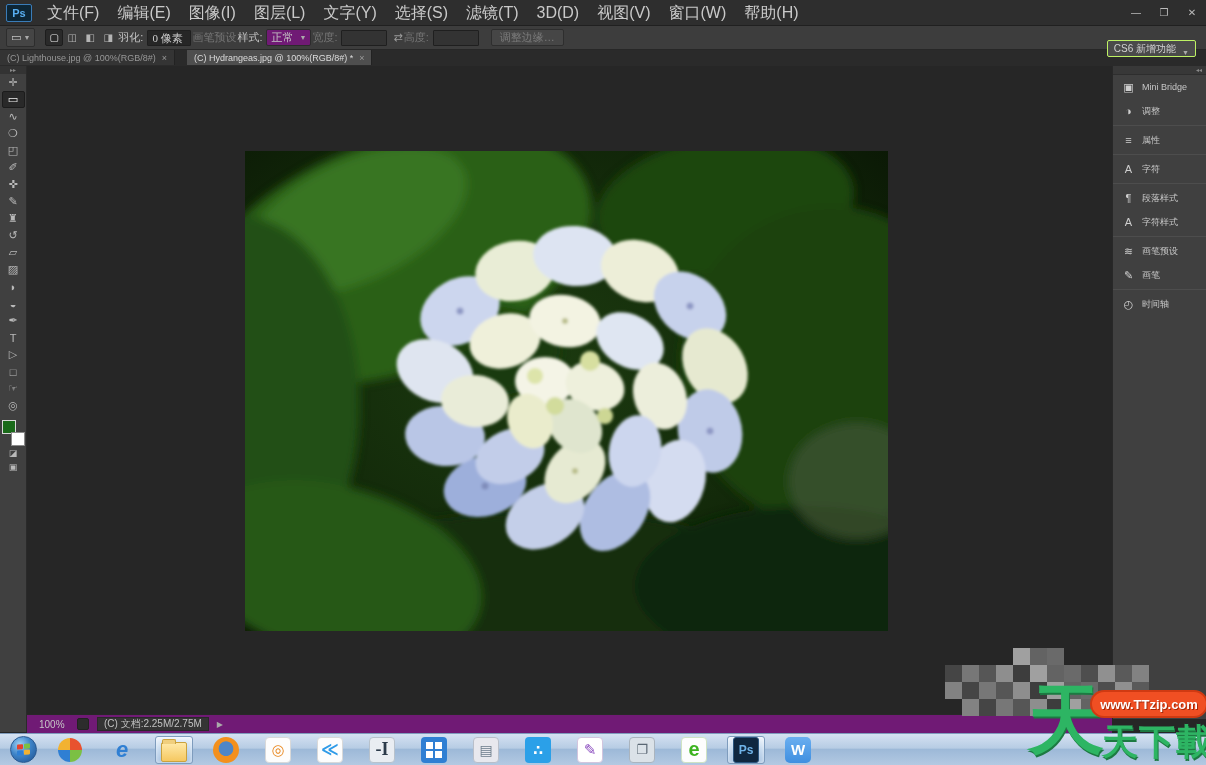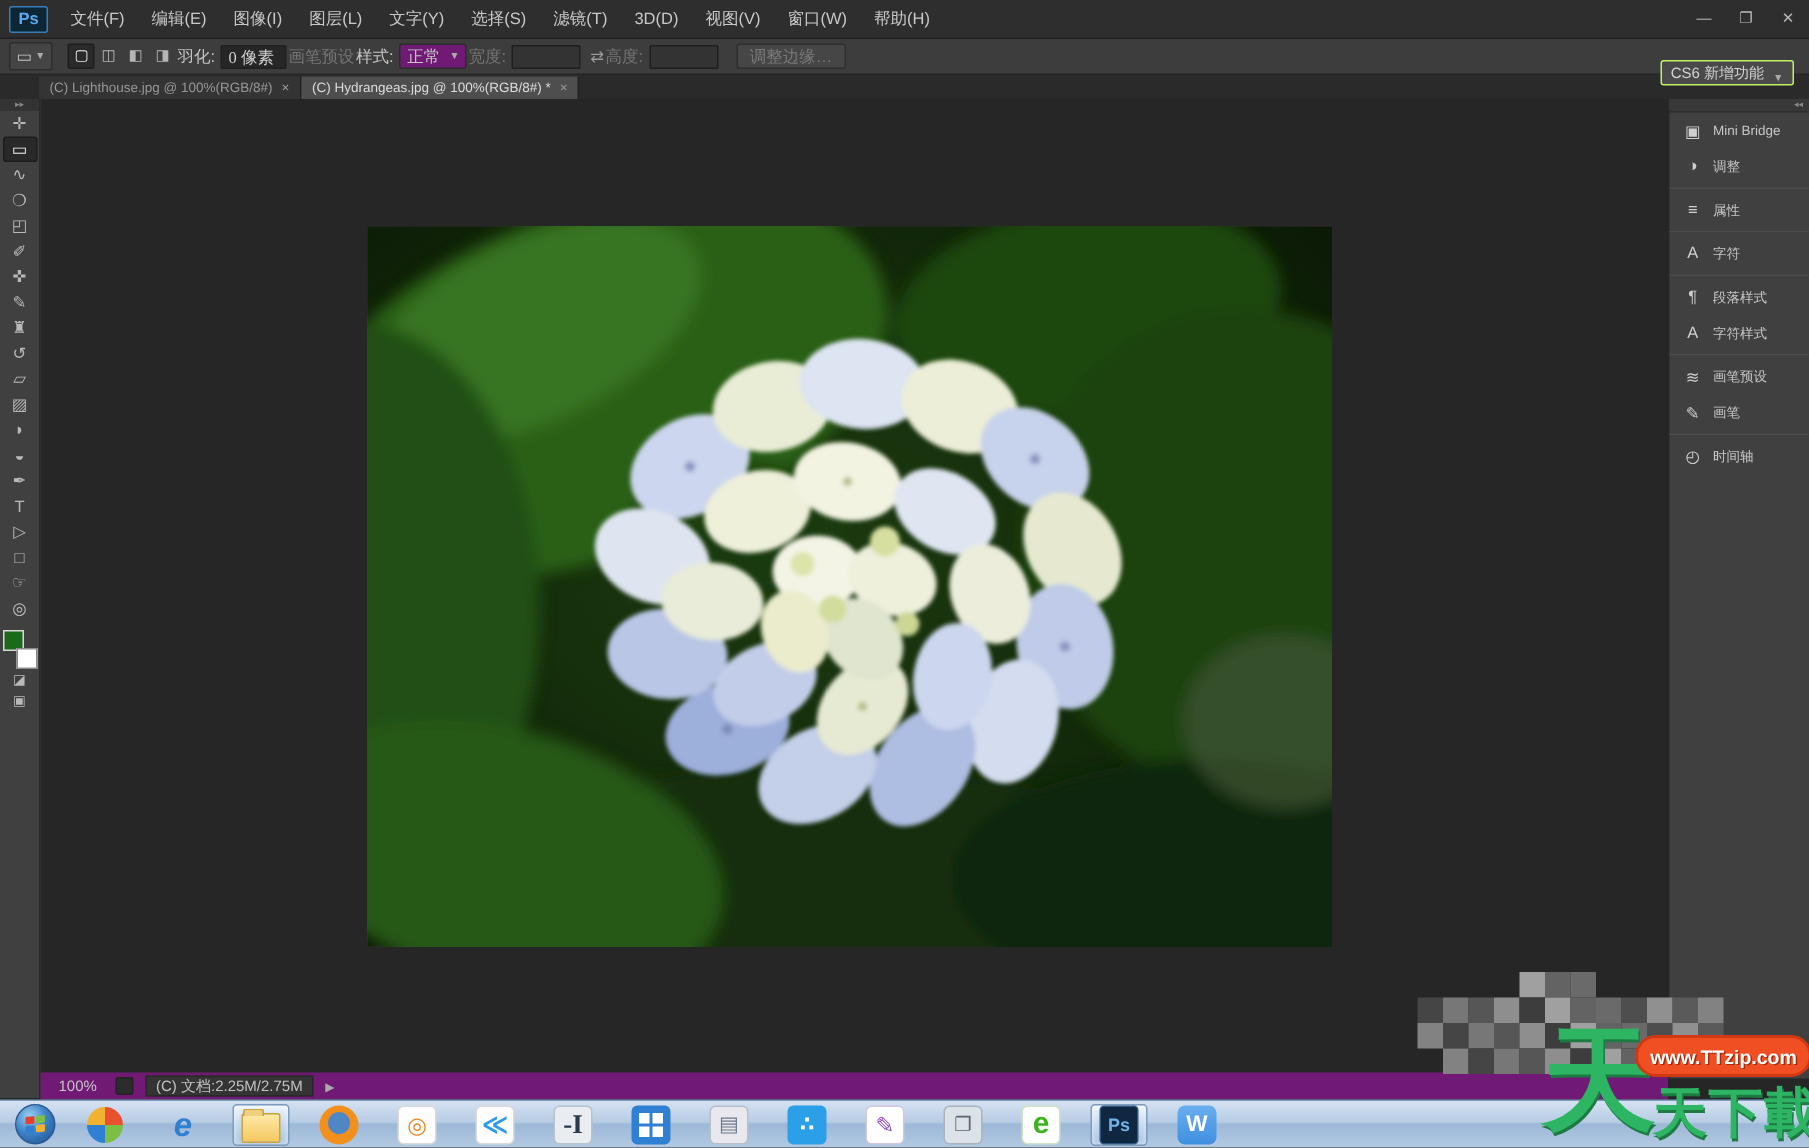--- a/index.html
+++ b/index.html
@@ -4,21 +4,21 @@
 <style>
   * { margin:0; padding:0; box-sizing:border-box; }
   html,body { width:1206px; height:765px; overflow:hidden; background:#262626;
     font-family:"Liberation Sans","DejaVu Sans",sans-serif; }
 
   
   #menubar { position:absolute; left:0; top:0; width:1206px; height:26px;
     background:#2e2e2e; border-bottom:1px solid #202020; display:flex; align-items:center; z-index:10;}
   #ps-logo { width:26px; height:18px; margin:0 6px 0 6px; background:#0d2636; border:1px solid #3a7cb8;
     color:#58aef0; font-size:11px; font-weight:bold; display:flex; align-items:center; justify-content:center; border-radius:2px;}
-  .menu-item { color:#c9c9c9; font-size:11px; padding:0 9px; line-height:26px; cursor:default;}
+  .menu-item { color:#c9c9c9; font-size:16px; padding:0 9px; line-height:26px; cursor:default;}
   #win-controls { margin-left:auto; display:flex; align-items:center; height:26px; }
   .win-btn { width:28px; height:18px; color:#bbb; font-size:10px; display:flex; align-items:center; justify-content:center; }
 
   
   #optionsbar { position:absolute; left:0; top:26px; width:1206px; height:24px;
     background:#3d3d3d; border-bottom:1px solid #272727; display:flex; align-items:center; z-index:10; font-size:11px; color:#c4c4c4;}
   #tool-preset { display:flex; align-items:center; gap:2px; margin-left:6px; padding:2px 4px; border:1px solid #2d2d2d; border-radius:2px; background:#454545;}
   #tool-preset .caret { font-size:7px; color:#aaa; }
   .mode-group { display:flex; margin-left:10px; }
   .mode-btn { width:18px; height:17px; display:flex; align-items:center; justify-content:center;
@@ -36,21 +36,21 @@
   #swap-btn { margin-left:6px; color:#9a9a9a; font-size:11px; }
   #refine-edge { margin-left:12px; background:#464646; border:1px solid #2e2e2e; border-radius:2px;
     height:17px; padding:0 8px; color:#7a7a7a; display:flex; align-items:center; }
   #workspace { margin-left:auto; margin-right:10px; background:#4a4a4a; border:1px solid #bef264;
     border-radius:2px; height:17px; padding:0 6px; display:flex; align-items:flex-end; gap:6px;
     color:#d2d2d2; font-size:10px;margin-top:22px; }
   #workspace .caret { font-size:7px; color:#aaa; }
 
   
   #tabbar { position:absolute; left:0; top:50px; width:1206px; height:16px; background:#2a2a2a;
-    display:flex; align-items:center; padding-left:26px; z-index:9; }
+    display:flex; align-items:flex-start; z-index:9;gap:12px; }
   .doc-tab { height:15px; display:flex; align-items:center; gap:6px; padding:0 7px;
     font-size:9px; border-right:1px solid #222; white-space:nowrap; }
   .doc-tab.inactive { background:#343434; color:#979797; }
   .doc-tab.active { background:#4e4e4e; color:#dcdcdc; }
   .tab-close { font-size:9px; color:#9a9a9a; }
 
   
   #toolbox { position:absolute; left:0; top:66px; width:27px; height:666px; background:#404040;
     border-right:1px solid #2a2a2a; display:flex; flex-direction:column; align-items:center; z-index:8;}
   #toolbox-grip { width:100%; height:8px; background:#333; color:#888; font-size:6px; text-align:center; line-height:8px;}

